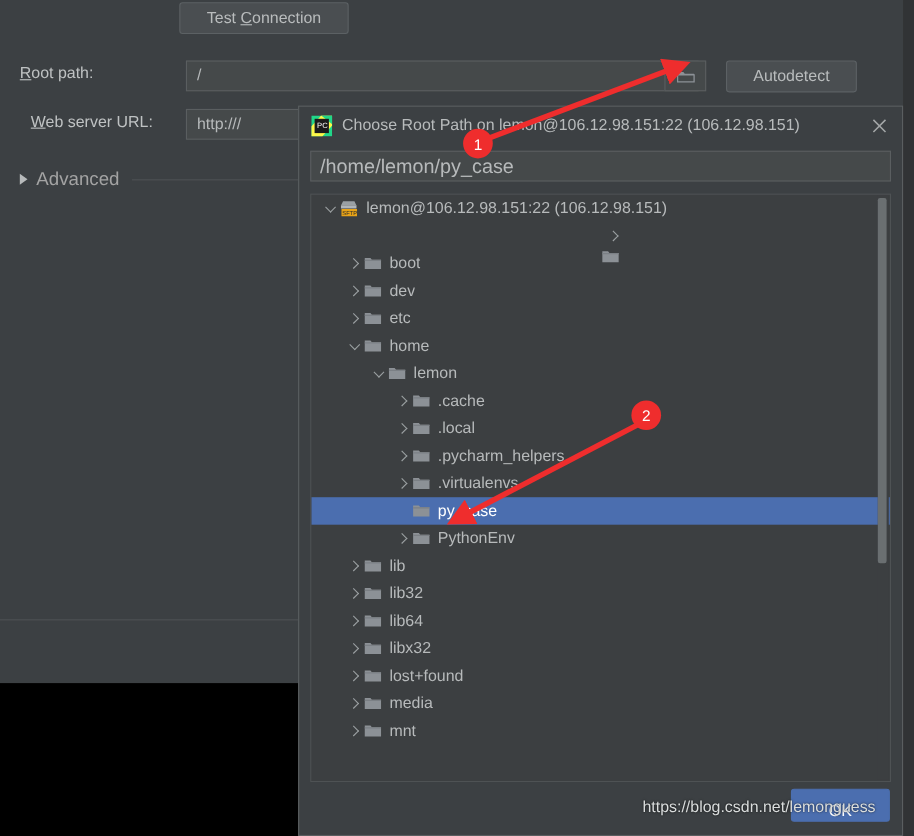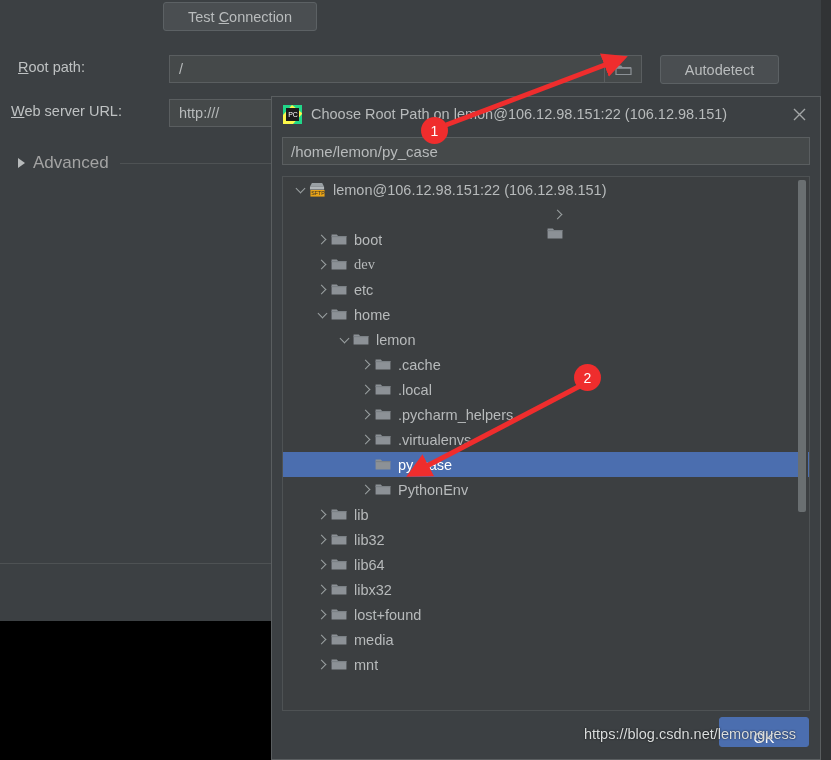--- a/index.html
+++ b/index.html
@@ -30,21 +30,21 @@
 
   .field-label {
     position: absolute;
     color: #bfc2c3;
     font-size: 14.5px;
     white-space: nowrap;
   }
   .field-label u { text-decoration: underline; }
 
   #root-path-label { left: 18px; top: 59px; }
-  #web-url-label   { left: 11px; top: 103px; }
+  #web-url-label   { left: 28px; top: 103px; }
 
   .text-field {
     position: absolute;
     background: #45494a;
     border: 1px solid #5a5e60;
     color: #b7babb;
     font-size: 14.5px;
     display: flex; align-items: center;
     padding-left: 9px;
   }
@@ -94,21 +94,21 @@
     color: #b8bbbc; font-size: 14.5px; white-space: nowrap; flex: 1 1 auto;
   }
   #dialog-close-btn {
     width: 30px; height: 28px; display: flex; align-items: center; justify-content: center;
     color: #a3a6a7; font-size: 17px; flex: 0 0 auto;
   }
 
   #path-input {
     margin: 6px 10px 0 10px; height: 28px;
     background: #45494a; border: 1px solid #5a5e60;
-    color: #b7babb; font-size: 15px;
+    color: #b7babb; font-size: 18px;
     display: flex; align-items: center; padding-left: 8px;
     flex: 0 0 auto;
   }
 
   #tree-wrapper {
     margin: 11px 10px 0 10px;
     flex: 1 1 auto;
     background: #3c3f41;
     border: 1px solid #4e5254;
     position: relative;
@@ -276,21 +276,21 @@
               <span class="chev right"></span>
             </span>
             <span style="display: flex; align-items: center;">
               <svg class="folder-icon" viewBox="0 0 17 14">
                 <path d="M0.5 1.6h5.6l1.4 1.7H16.5v9.1H0.5z" fill="#8c9196"></path>
                 <path d="M0.5 3.3h16v1.2h-16z" fill="#7b8085"></path>
               </svg>
             </span>
             <span class="tree-label">boot</span>
           </div>
-          <div class="tree-row" style="padding-left: 30px; font-family: Liberation Serif, serif;">
+          <div class="tree-row" style="padding-left: 30px;">
             <span class="twisty">
               <span class="chev right"></span>
             </span>
             <span style="display: flex; align-items: center;">
               <svg class="folder-icon" viewBox="0 0 17 14">
                 <path d="M0.5 1.6h5.6l1.4 1.7H16.5v9.1H0.5z" fill="#8c9196"></path>
                 <path d="M0.5 3.3h16v1.2h-16z" fill="#7b8085"></path>
               </svg>
             </span>
             <span class="tree-label">dev</span>

